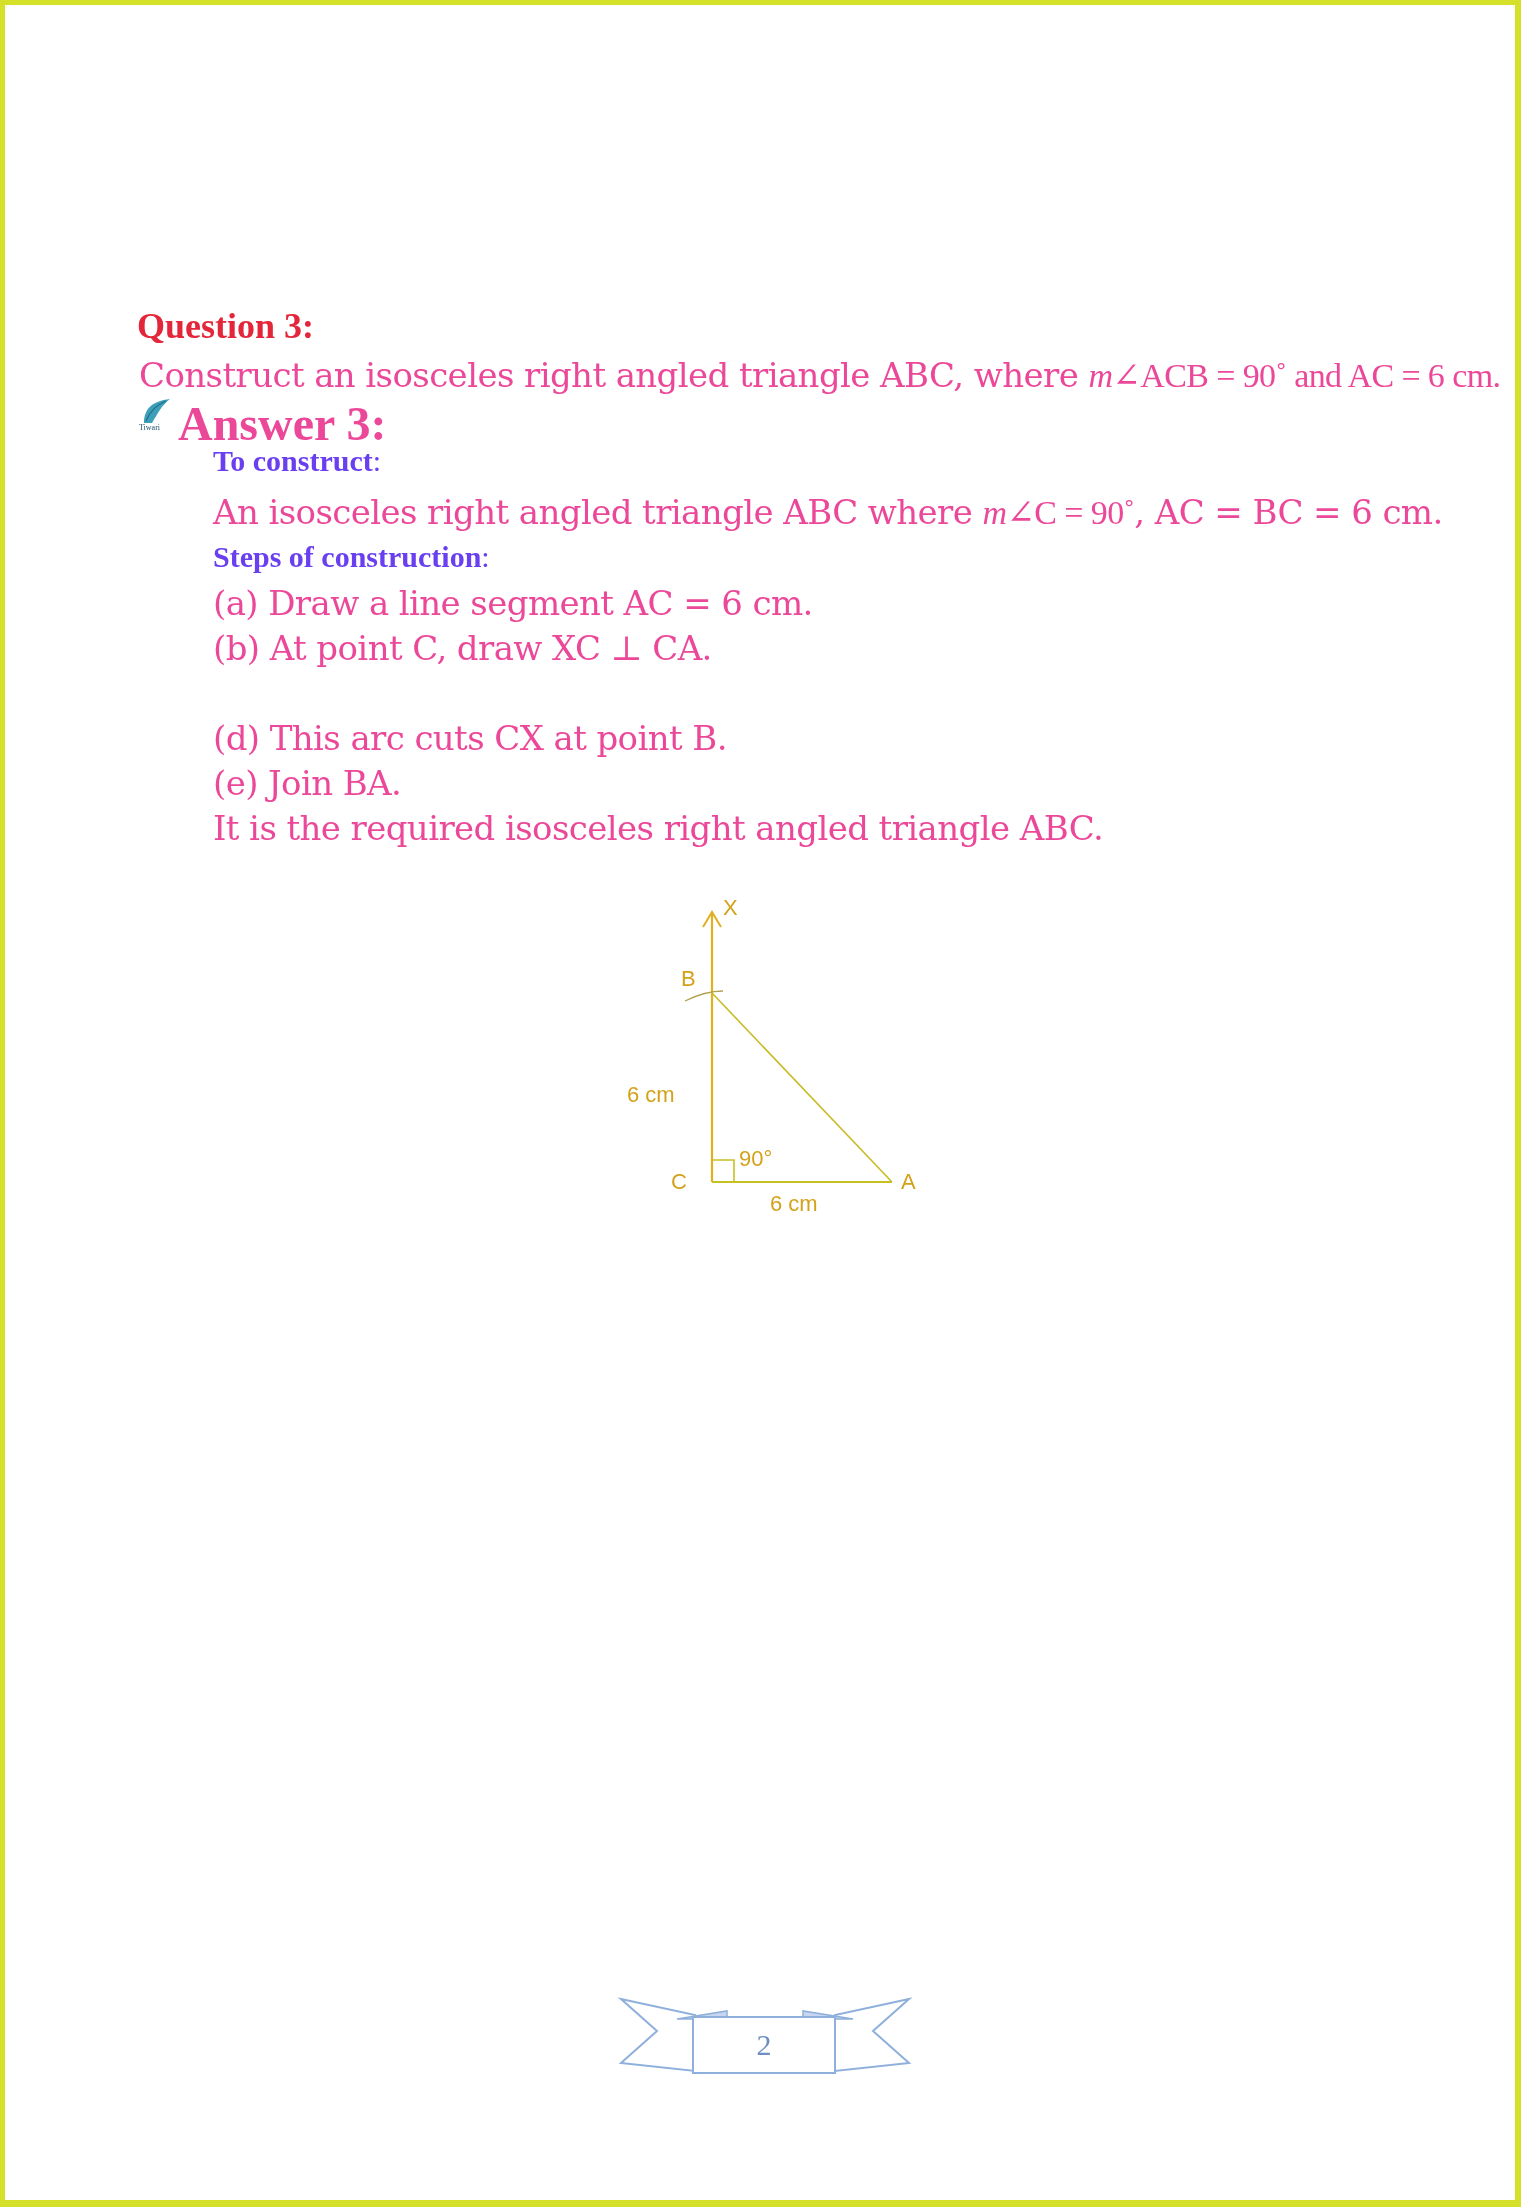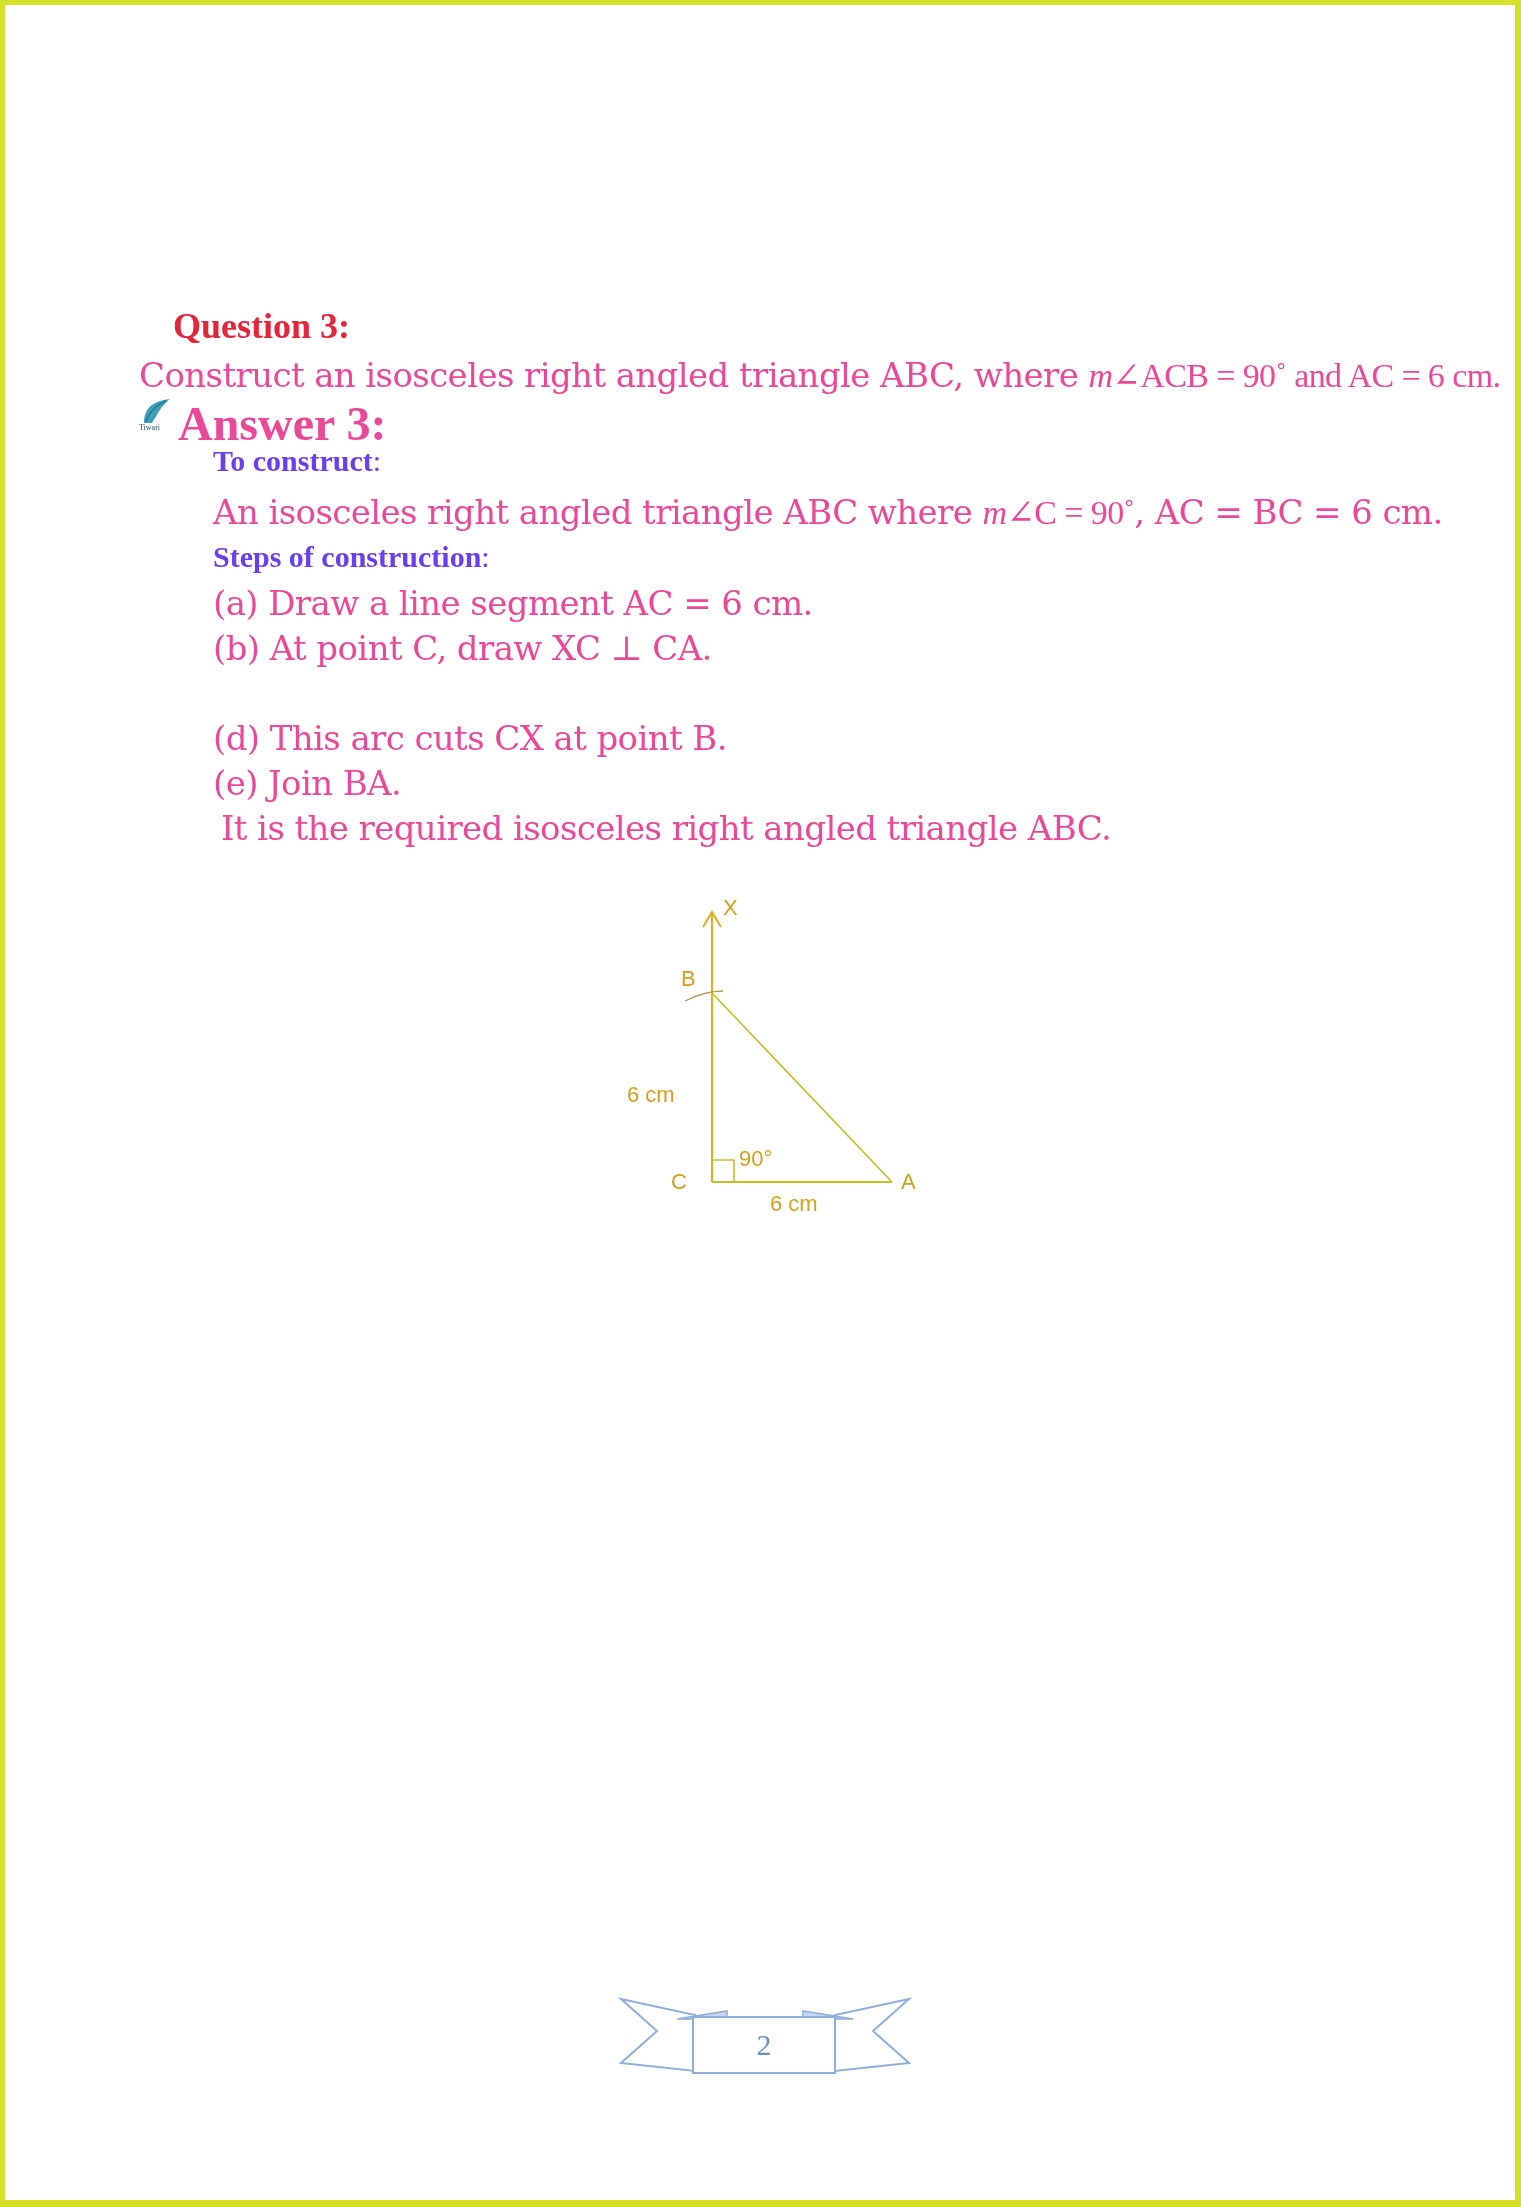--- a/index.html
+++ b/index.html
@@ -15,21 +15,21 @@
   }
   .serif { font-family: "Liberation Serif", "DejaVu Serif", serif; }
   .body-text {
     font-family: "DejaVu Serif", "Liberation Serif", serif;
     font-size: 34px; color: #ec4899; letter-spacing: -0.6px;
     position: absolute; white-space: nowrap;
   }
   .q-title {
     position: absolute; left: 132px; top: 300px;
     font-family: "Liberation Serif", serif; font-weight: bold;
-    font-size: 36px; color: #e3263a; margin-left: 36px;
+    font-size: 36px; color: #e3263a;
   }
   .a-title {
     position: absolute; left: 173px; top: 391px;
     font-family: "Liberation Serif", serif; font-weight: bold;
     font-size: 48px; color: #ec4899;
   }
   .logo {
     position: absolute; left: 133px; top: 392px; width: 36px; height: 36px;
   }
   .sub-head {
@@ -74,21 +74,21 @@
     <span>An isosceles right angled triangle ABC where </span><span class="math-i">m</span><span class="serif">∠C = 90˚</span><span>,  AC = BC = 6 cm.</span>
   </div>
 
   <div class="sub-head" style="left:208px; top:535px;">
     <span>Steps of construction</span><span class="colon">:</span>
   </div>
   <div class="body-text" style="left:208px; top:578px;">(a) Draw a line segment AC = 6 cm.</div>
   <div class="body-text" style="left:208px; top:623px;">(b) At point C, draw XC ⊥ CA.</div>
   <div class="body-text" style="left:208px; top:713px;">(d) This arc cuts CX at point B.</div>
   <div class="body-text" style="left:208px; top:758px;">(e) Join BA.</div>
-  <div class="body-text" style="left:216px; top:803px;">It is the required isosceles right angled triangle ABC.</div>
+  <div class="body-text" style="left:208px; top:803px;">It is the required isosceles right angled triangle ABC.</div>
 
   <div class="figure">
     <svg width="340" height="340" viewBox="0 0 340 340">
 
       <line x1="107" y1="297" x2="107" y2="28" stroke="#e0b020" stroke-width="2.2"></line>
       <polyline points="98,42 107,27 116,42" fill="none" stroke="#e0b020" stroke-width="2"></polyline>
 
       <line x1="107" y1="297" x2="287" y2="297" stroke="#c8c020" stroke-width="2"></line>
 
       <line x1="107" y1="108" x2="287" y2="297" stroke="#c8bc28" stroke-width="1.6"></line>

